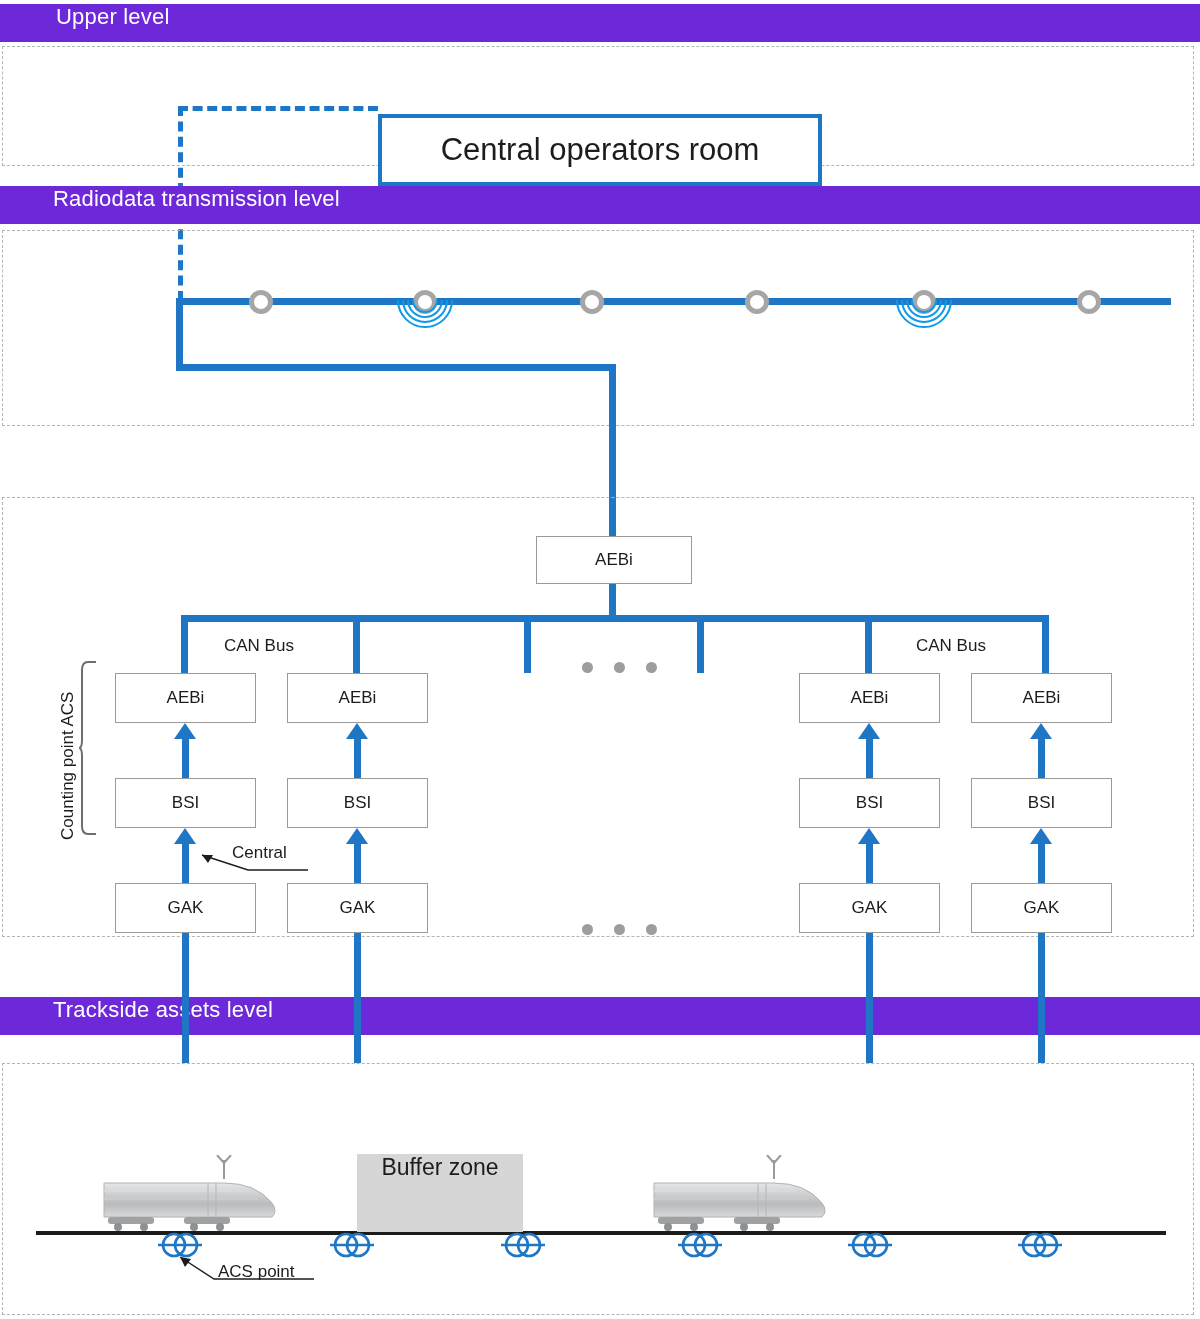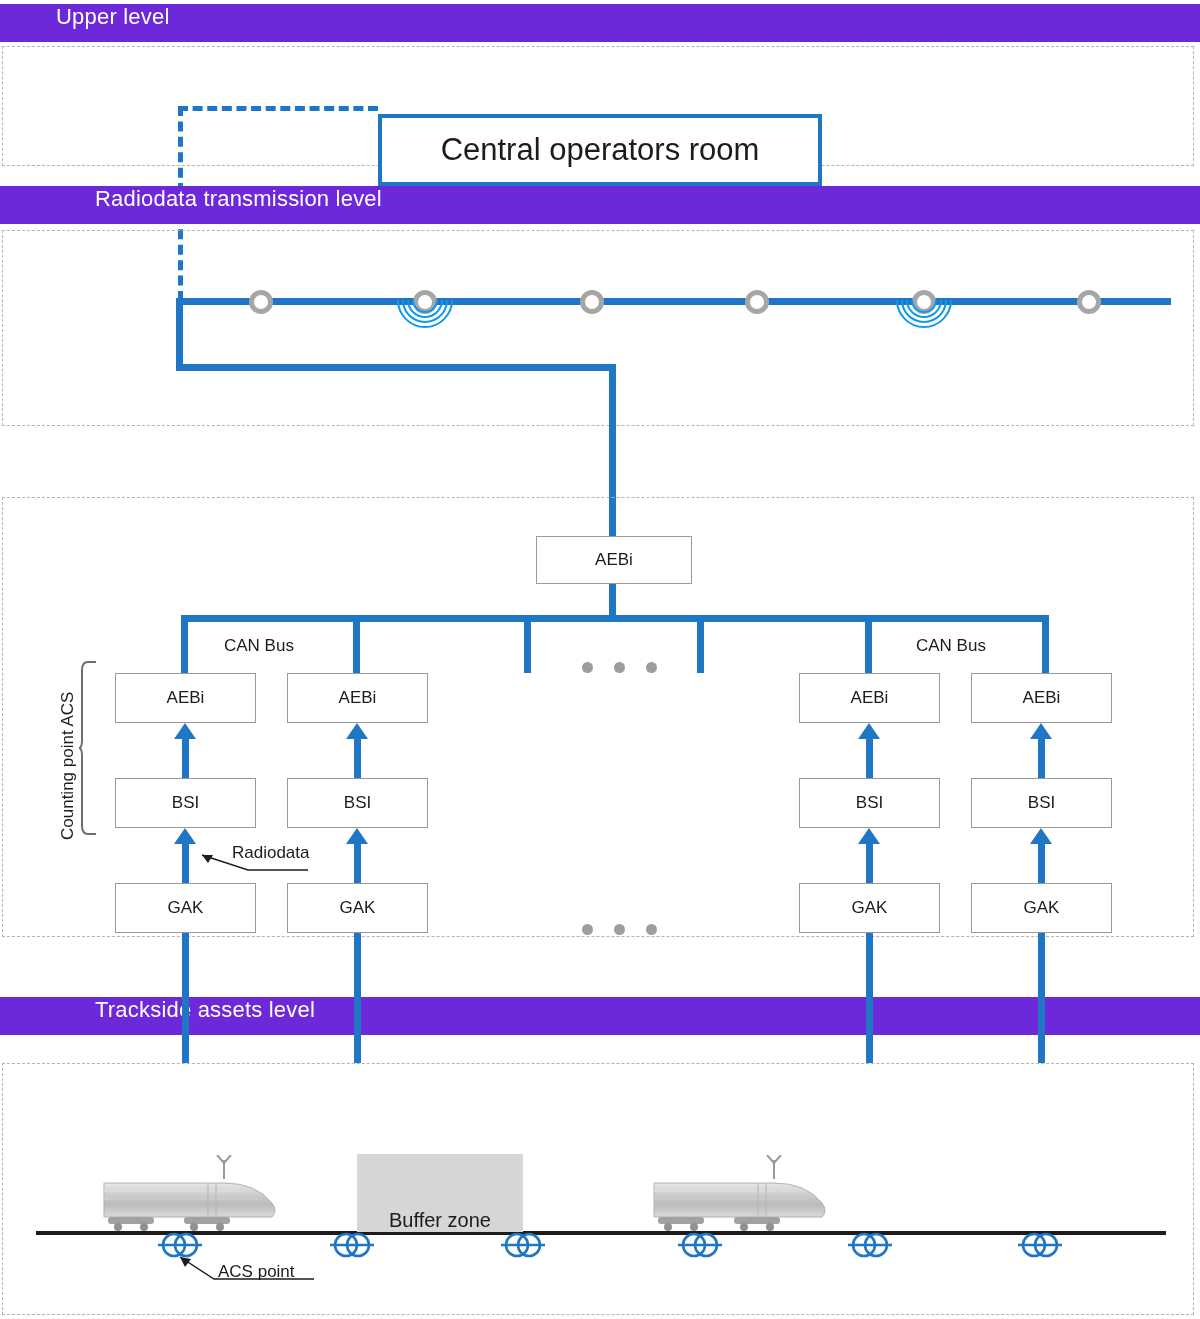--- a/index.html
+++ b/index.html
@@ -1,20 +1,20 @@
 <!DOCTYPE html>
 <html><head>
 <meta charset="utf-8">
 <style>
   html,body{margin:0;padding:0;background:#ffffff;}
   body{font-family:"Liberation Sans","DejaVu Sans",sans-serif;}
   #stage{position:relative;width:1200px;height:1319px;overflow:hidden;background:#fff;}
 
   .band{position:absolute;left:0;width:1200px;height:38px;background:#6d28d9;display:flex;align-items:flex-start;}
-  .band-label{color:#ffffff;font-size:22px;font-weight:400;letter-spacing:.2px;padding-left:95px;white-space:nowrap;}
+  .band-label{color:#ffffff;font-size:22px;font-weight:400;letter-spacing:.2px;padding-left:53px;white-space:nowrap;}
   .band.upper .band-label{padding-left:56px;}
 
   .panel{position:absolute;left:2px;width:1192px;border:1.6px dashed #b4b4b4;box-sizing:border-box;background:transparent;}
 
   .box{position:absolute;box-sizing:border-box;border:1.6px solid #9a9a9a;background:#ffffff;
        display:flex;align-items:center;justify-content:center;color:#1c1c1c;font-size:17px;}
   .box.big{border:4px solid #1f76c4;font-size:31px;}
 
   .vline{position:absolute;background:#1f76c4;width:7px;}
   .hline{position:absolute;background:#1f76c4;height:7px;}
@@ -34,22 +34,22 @@
 
   .caption{position:absolute;color:#1c1c1c;font-size:17px;white-space:nowrap;}
   .dots{position:absolute;display:flex;gap:21px;}
   .dot{width:11px;height:11px;border-radius:50%;background:#9d9d9d;}
 
   .vlabel{position:absolute;font-size:17px;color:#1c1c1c;white-space:nowrap;
           transform:rotate(-90deg);transform-origin:left top;}
 
   .brace{position:absolute;}
   .track{position:absolute;background:#1c1c1c;height:3.5px;}
-  .bufferzone{position:absolute;background:#d6d6d6;display:flex;align-items:flex-end;justify-content:center;
-              font-size:20px;color:#1c1c1c;}
+  .bufferzone{position:absolute;background:#d6d6d6;display:flex;align-items:flex-start;justify-content:center;
+              font-size:23px;color:#1c1c1c;}
   .acs{position:absolute;}
   .train{position:absolute;}
   .annot{position:absolute;}
 </style>
 </head>
 <body>
 
 <div id="stage">
 
   <div class="band upper" style="top:4px;">
@@ -197,21 +197,21 @@
   <div class="arrowhead" style="left:1030px;top:828px;"></div>
   <div class="vline" style="left:1038px;top:933px;height:130px;"></div>
 
   <div class="brace" style="left:78px;top:660px;">
     <svg width="22" height="176" viewBox="0 0 22 176">
       <path d="M18 2 H10 Q4 2 4 10 V80 Q4 88 1 88 Q4 88 4 96 V166 Q4 174 10 174 H18" fill="none" stroke="#6e6e6e" stroke-width="2"></path>
     </svg>
   </div>
   <div class="vlabel" style="left:58px;top:840px;">Counting point ACS</div>
 
-  <div class="caption" style="left:232px;top:843px;">Radiodata</div>
+  <div class="caption" style="left:232px;top:843px;">Central</div>
   <div class="annot" style="left:186px;top:846px;">
     <svg width="125" height="32" viewBox="0 0 125 32">
       <path d="M122 24 H62 L16 9" fill="none" stroke="#1c1c1c" stroke-width="1.4"></path>
       <path d="M16 9 L27 9 L22 17 Z" fill="#1c1c1c"></path>
     </svg>
   </div>
 
   <div class="band" style="top:997px;">
     <span class="band-label">Trackside assets level</span>
   </div>

